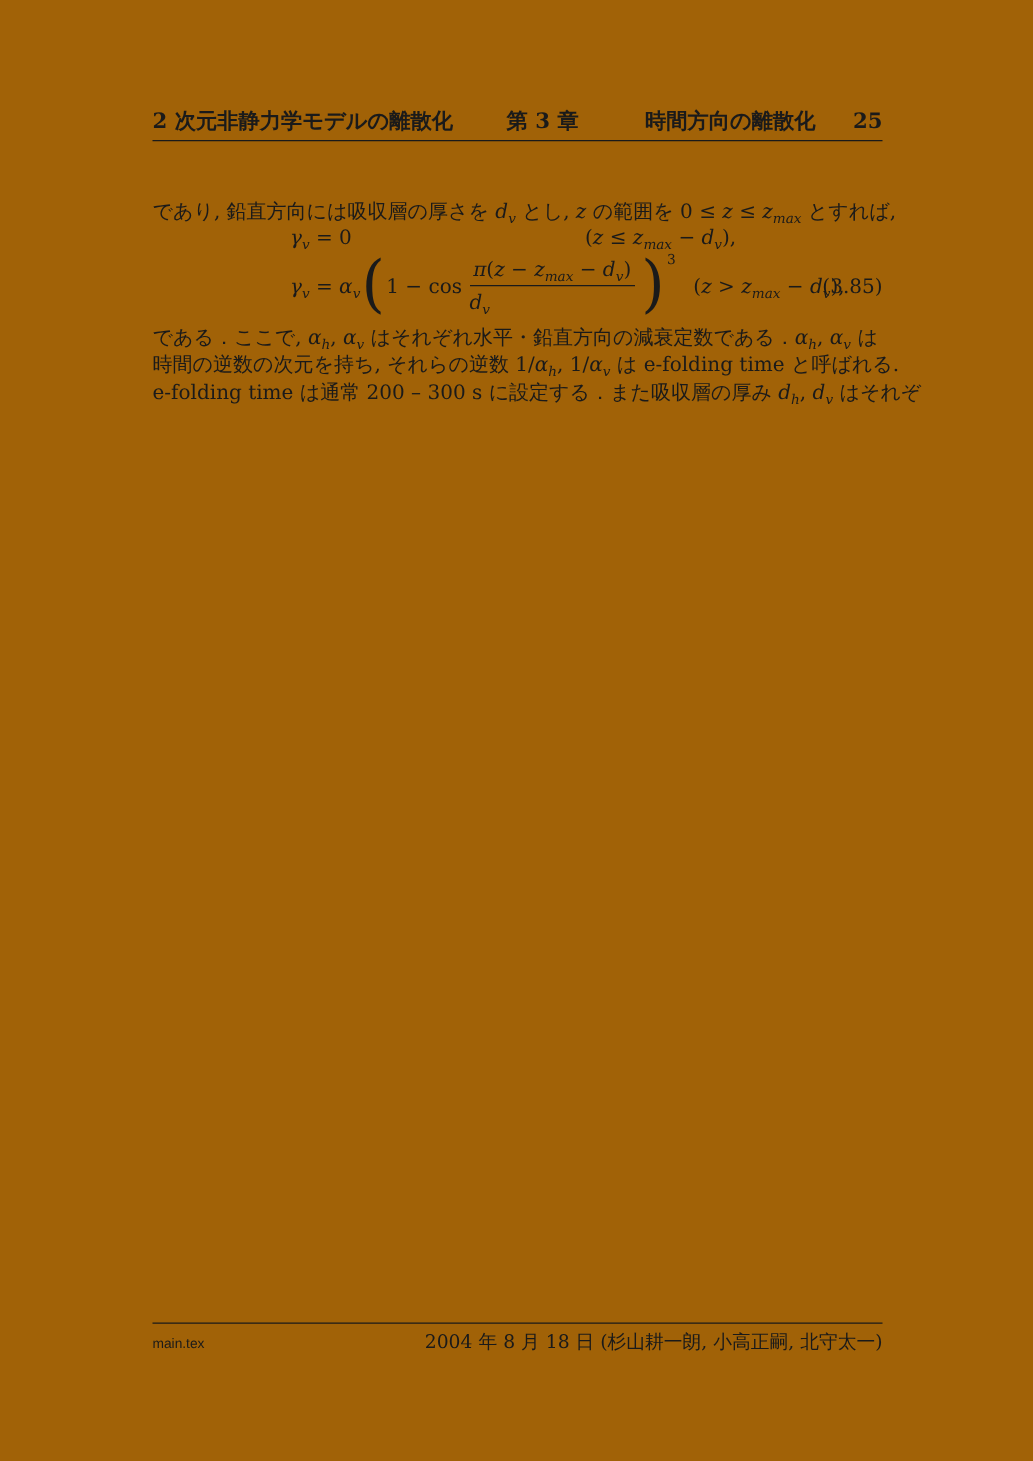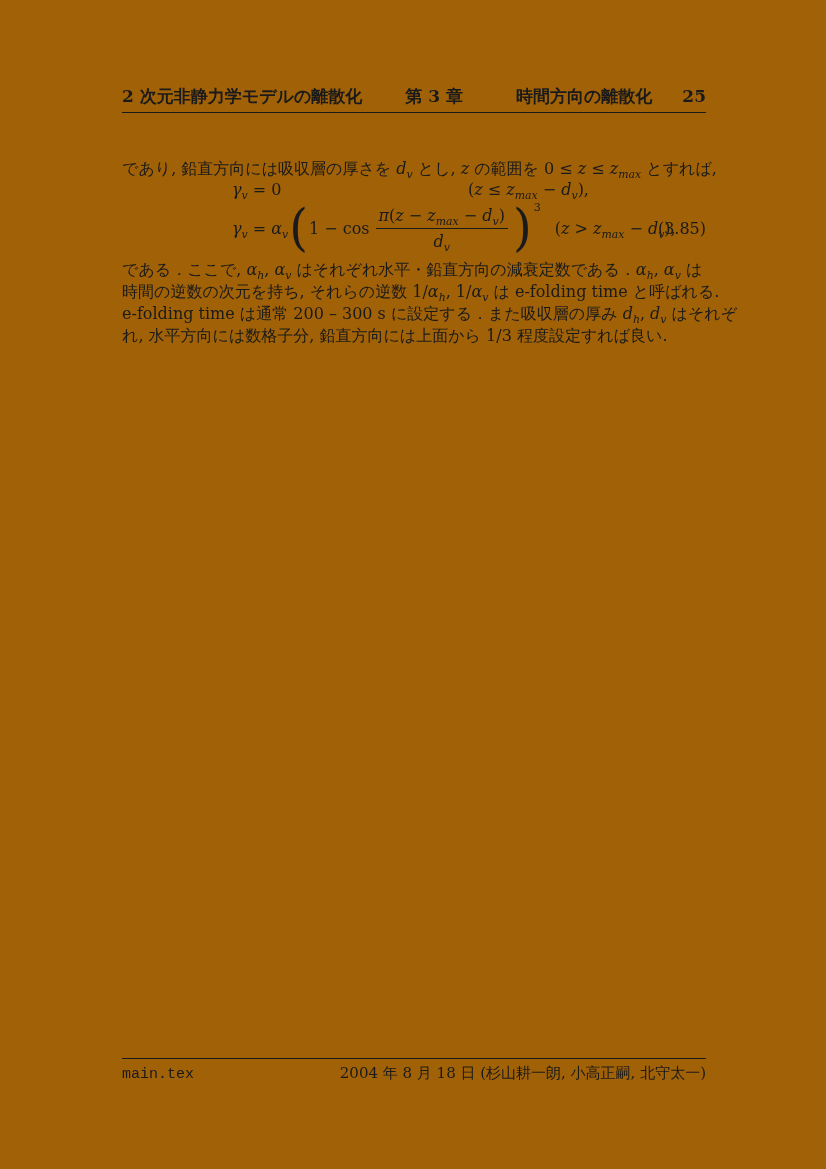--- a/index.html
+++ b/index.html
@@ -75,21 +75,20 @@
   }
   .bigp {
     font-size: 48px;
     line-height: 0.9;
     font-weight: 400;
     margin: 0 1px;
     transform: scaleY(1.04);
   }
   .frac {
     display: inline-block;
-    text-align: center;
     vertical-align: middle;
     margin: 0 4px 0 6px;
   }
   .frac .num {
     display: block;
     padding: 0 3px 3px;
     border-bottom: 1px solid #1a1a1a;
   }
   .frac .den { display: block; padding-top: 3px; }
   .pow {
@@ -108,22 +107,22 @@
     width: 584px;
     border-top: 1.5px solid #1a1a1a;
     padding-top: 5px;
     display: flex;
     justify-content: space-between;
     align-items: baseline;
     font-size: 15px;
     white-space: nowrap;
   }
   .f-left {
-    font-family: Liberation Mono, monospace;
-    font-size: 15px;
+    font-family: Liberation Sans, sans-serif;
+    font-size: 11px;
   }
 </style>
 </head>
 <body>
 
 <div class="page">
 
   <div class="header">
     <span class="h-left">2 次元非静力学モデルの離散化</span>
     <span class="h-right">
@@ -152,21 +151,20 @@
       <span class="pow">3</span>
       <span class="cond2"><span class="seg-rm">(</span><span class="seg-it">z</span><span class="seg-rm"> &gt; </span><span class="seg-it">z</span><sub class="seg-sub">max</sub><span class="seg-rm"> − </span><span class="seg-it">d</span><sub class="seg-sub">v</sub><span class="seg-rm">),</span></span>
       <span class="eqnum">(3.85)</span>
     </div>
   </div>
 
   <div class="para p2">
     <div><span class="seg-cjk">である．ここで, </span><span class="seg-it">α</span><sub class="seg-sub">h</sub><span class="seg-rm">, </span><span class="seg-it">α</span><sub class="seg-sub">v</sub><span class="seg-cjk"> はそれぞれ水平・鉛直方向の減衰定数である．</span><span class="seg-it">α</span><sub class="seg-sub">h</sub><span class="seg-rm">, </span><span class="seg-it">α</span><sub class="seg-sub">v</sub><span class="seg-cjk"> は</span></div>
     <div><span class="seg-cjk">時間の逆数の次元を持ち, それらの逆数 </span><span class="seg-rm">1/</span><span class="seg-it">α</span><sub class="seg-sub">h</sub><span class="seg-rm">, 1/</span><span class="seg-it">α</span><sub class="seg-sub">v</sub><span class="seg-cjk"> は e-folding time と呼ばれる.</span></div>
     <div><span class="seg-cjk">e-folding time は通常 200 – 300 s に設定する．また吸収層の厚み </span><span class="seg-it">d</span><sub class="seg-sub">h</sub><span class="seg-rm">, </span><span class="seg-it">d</span><sub class="seg-sub">v</sub><span class="seg-cjk"> はそれぞ</span></div>
-    <div><span class="seg-cjk">れ, 水平方向には数格子分, 鉛直方向には上面から 1/3 程度設定すれば良い.</span></div>
   </div>
 
   <div class="footer">
     <span class="f-left">main.tex</span>
     <span class="f-right">2004 年 8 月 18 日 (杉山耕一朗, 小高正嗣, 北守太一)</span>
   </div>
 
 </div>
 
 </body></html>

